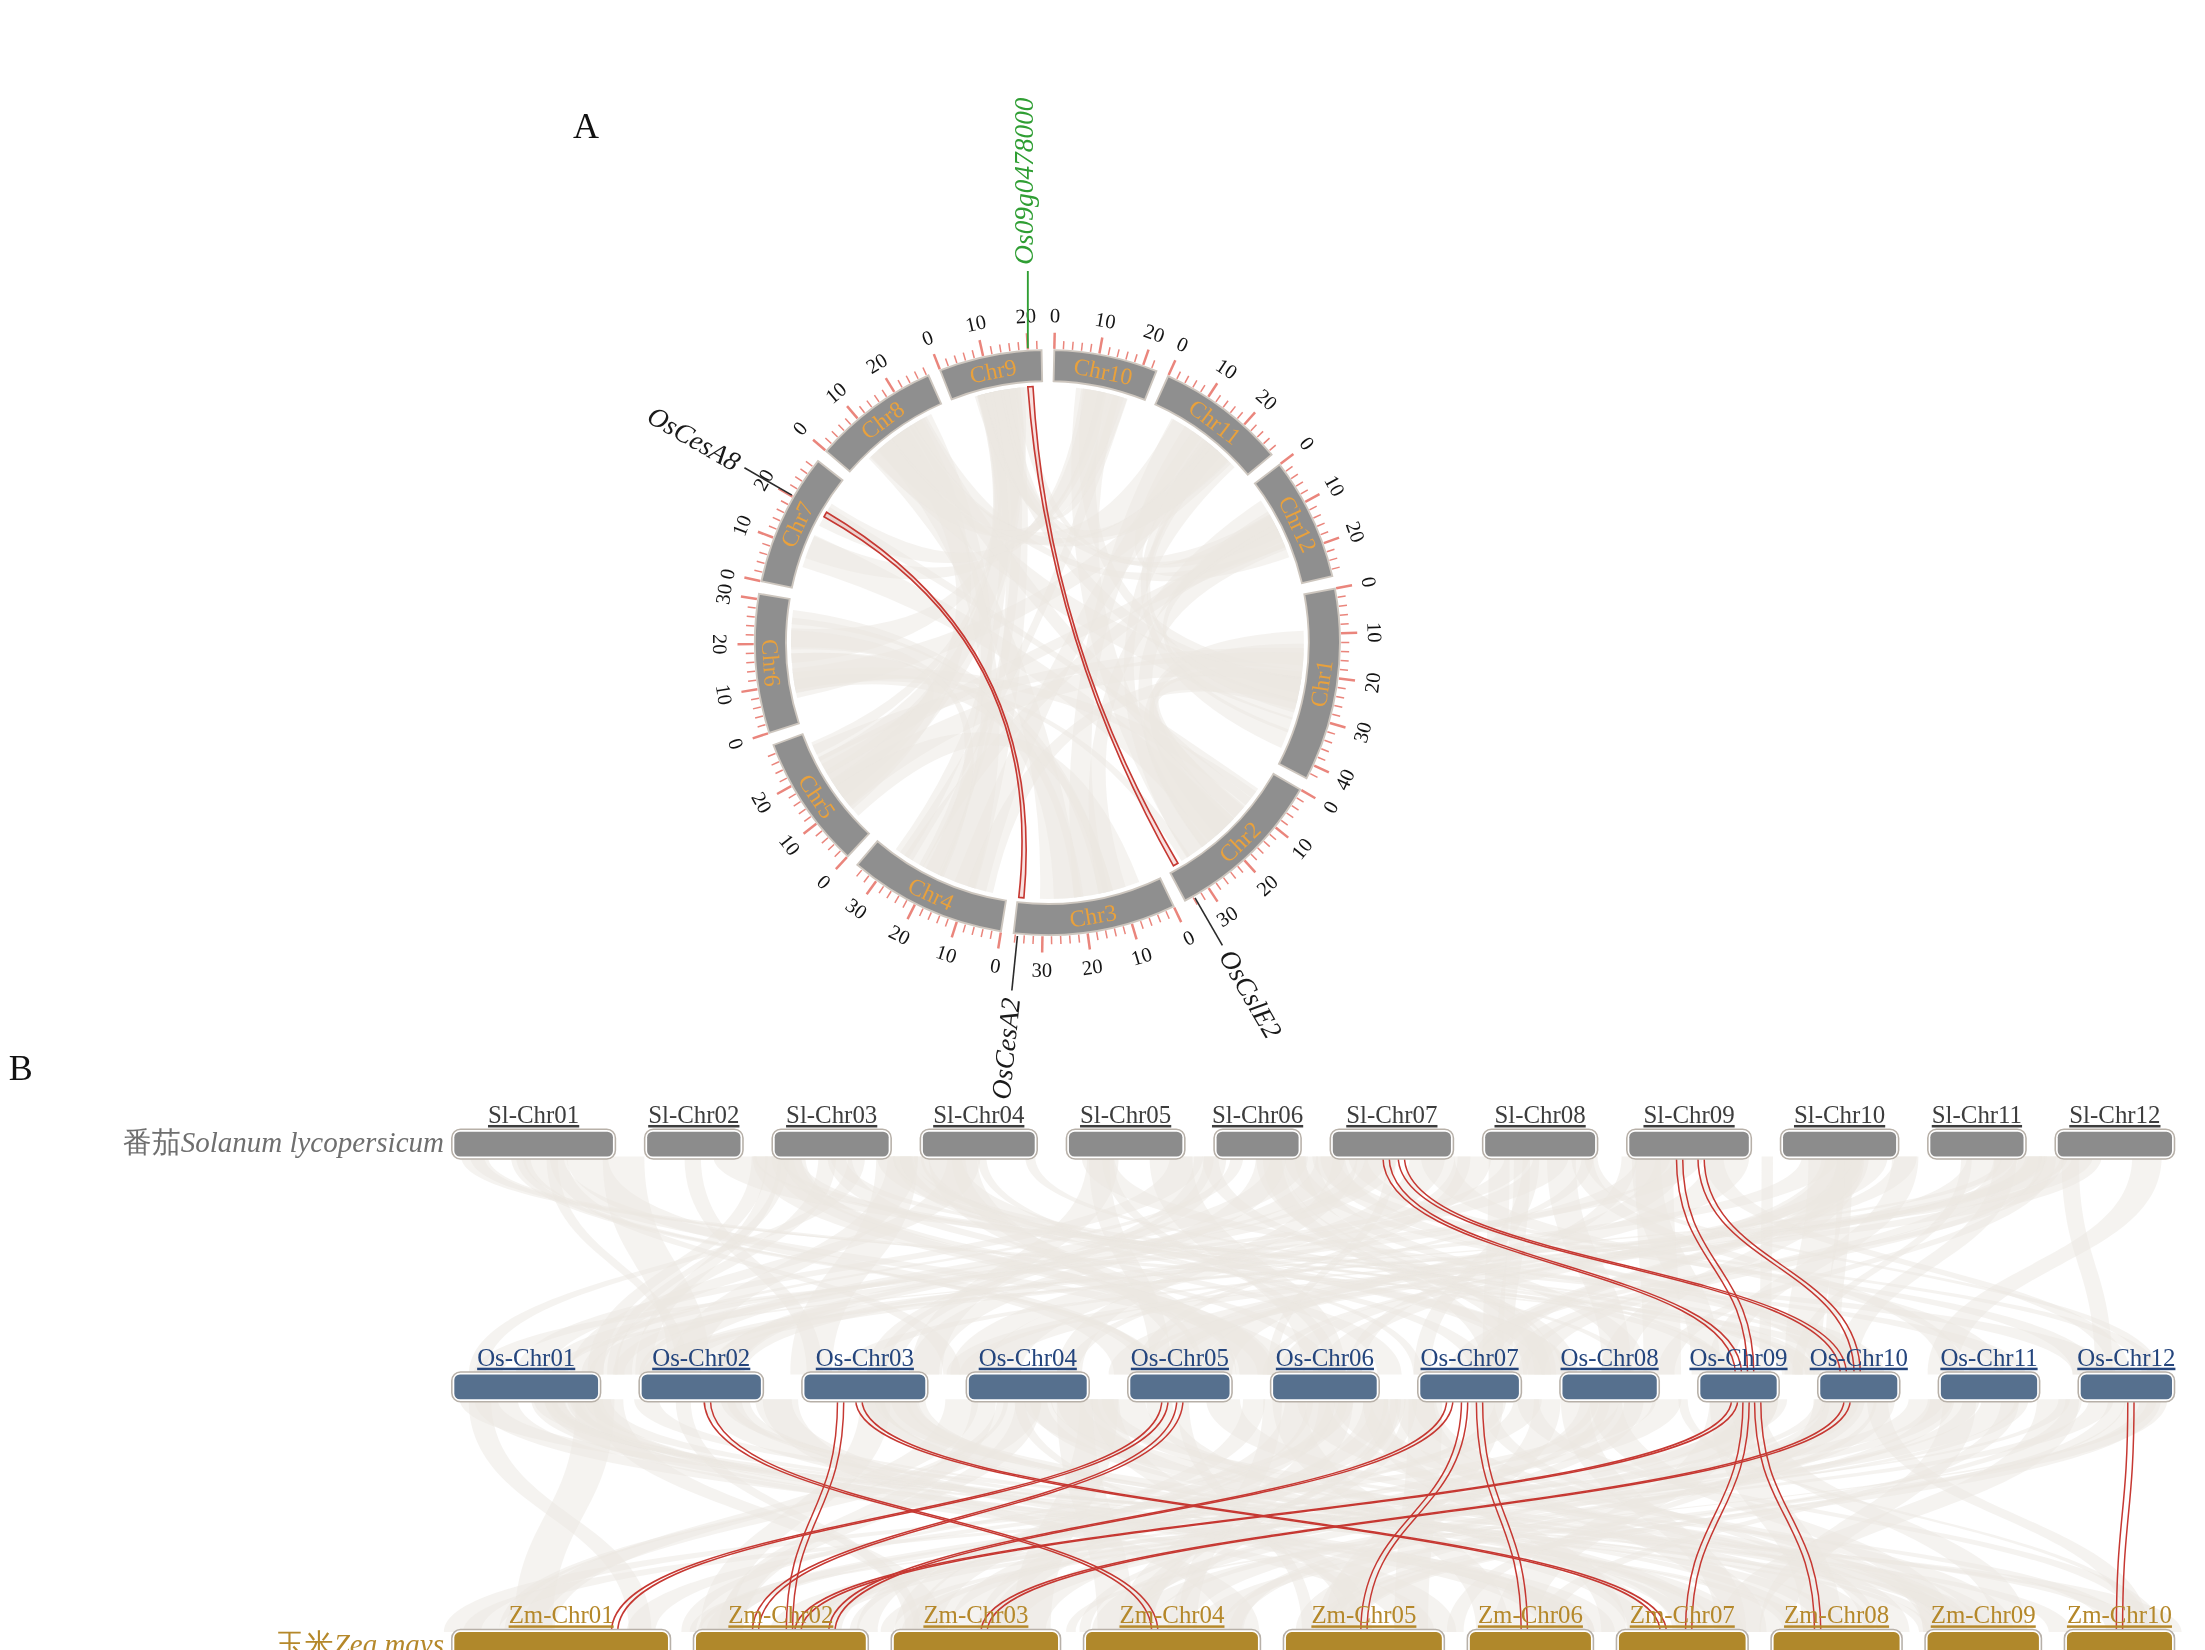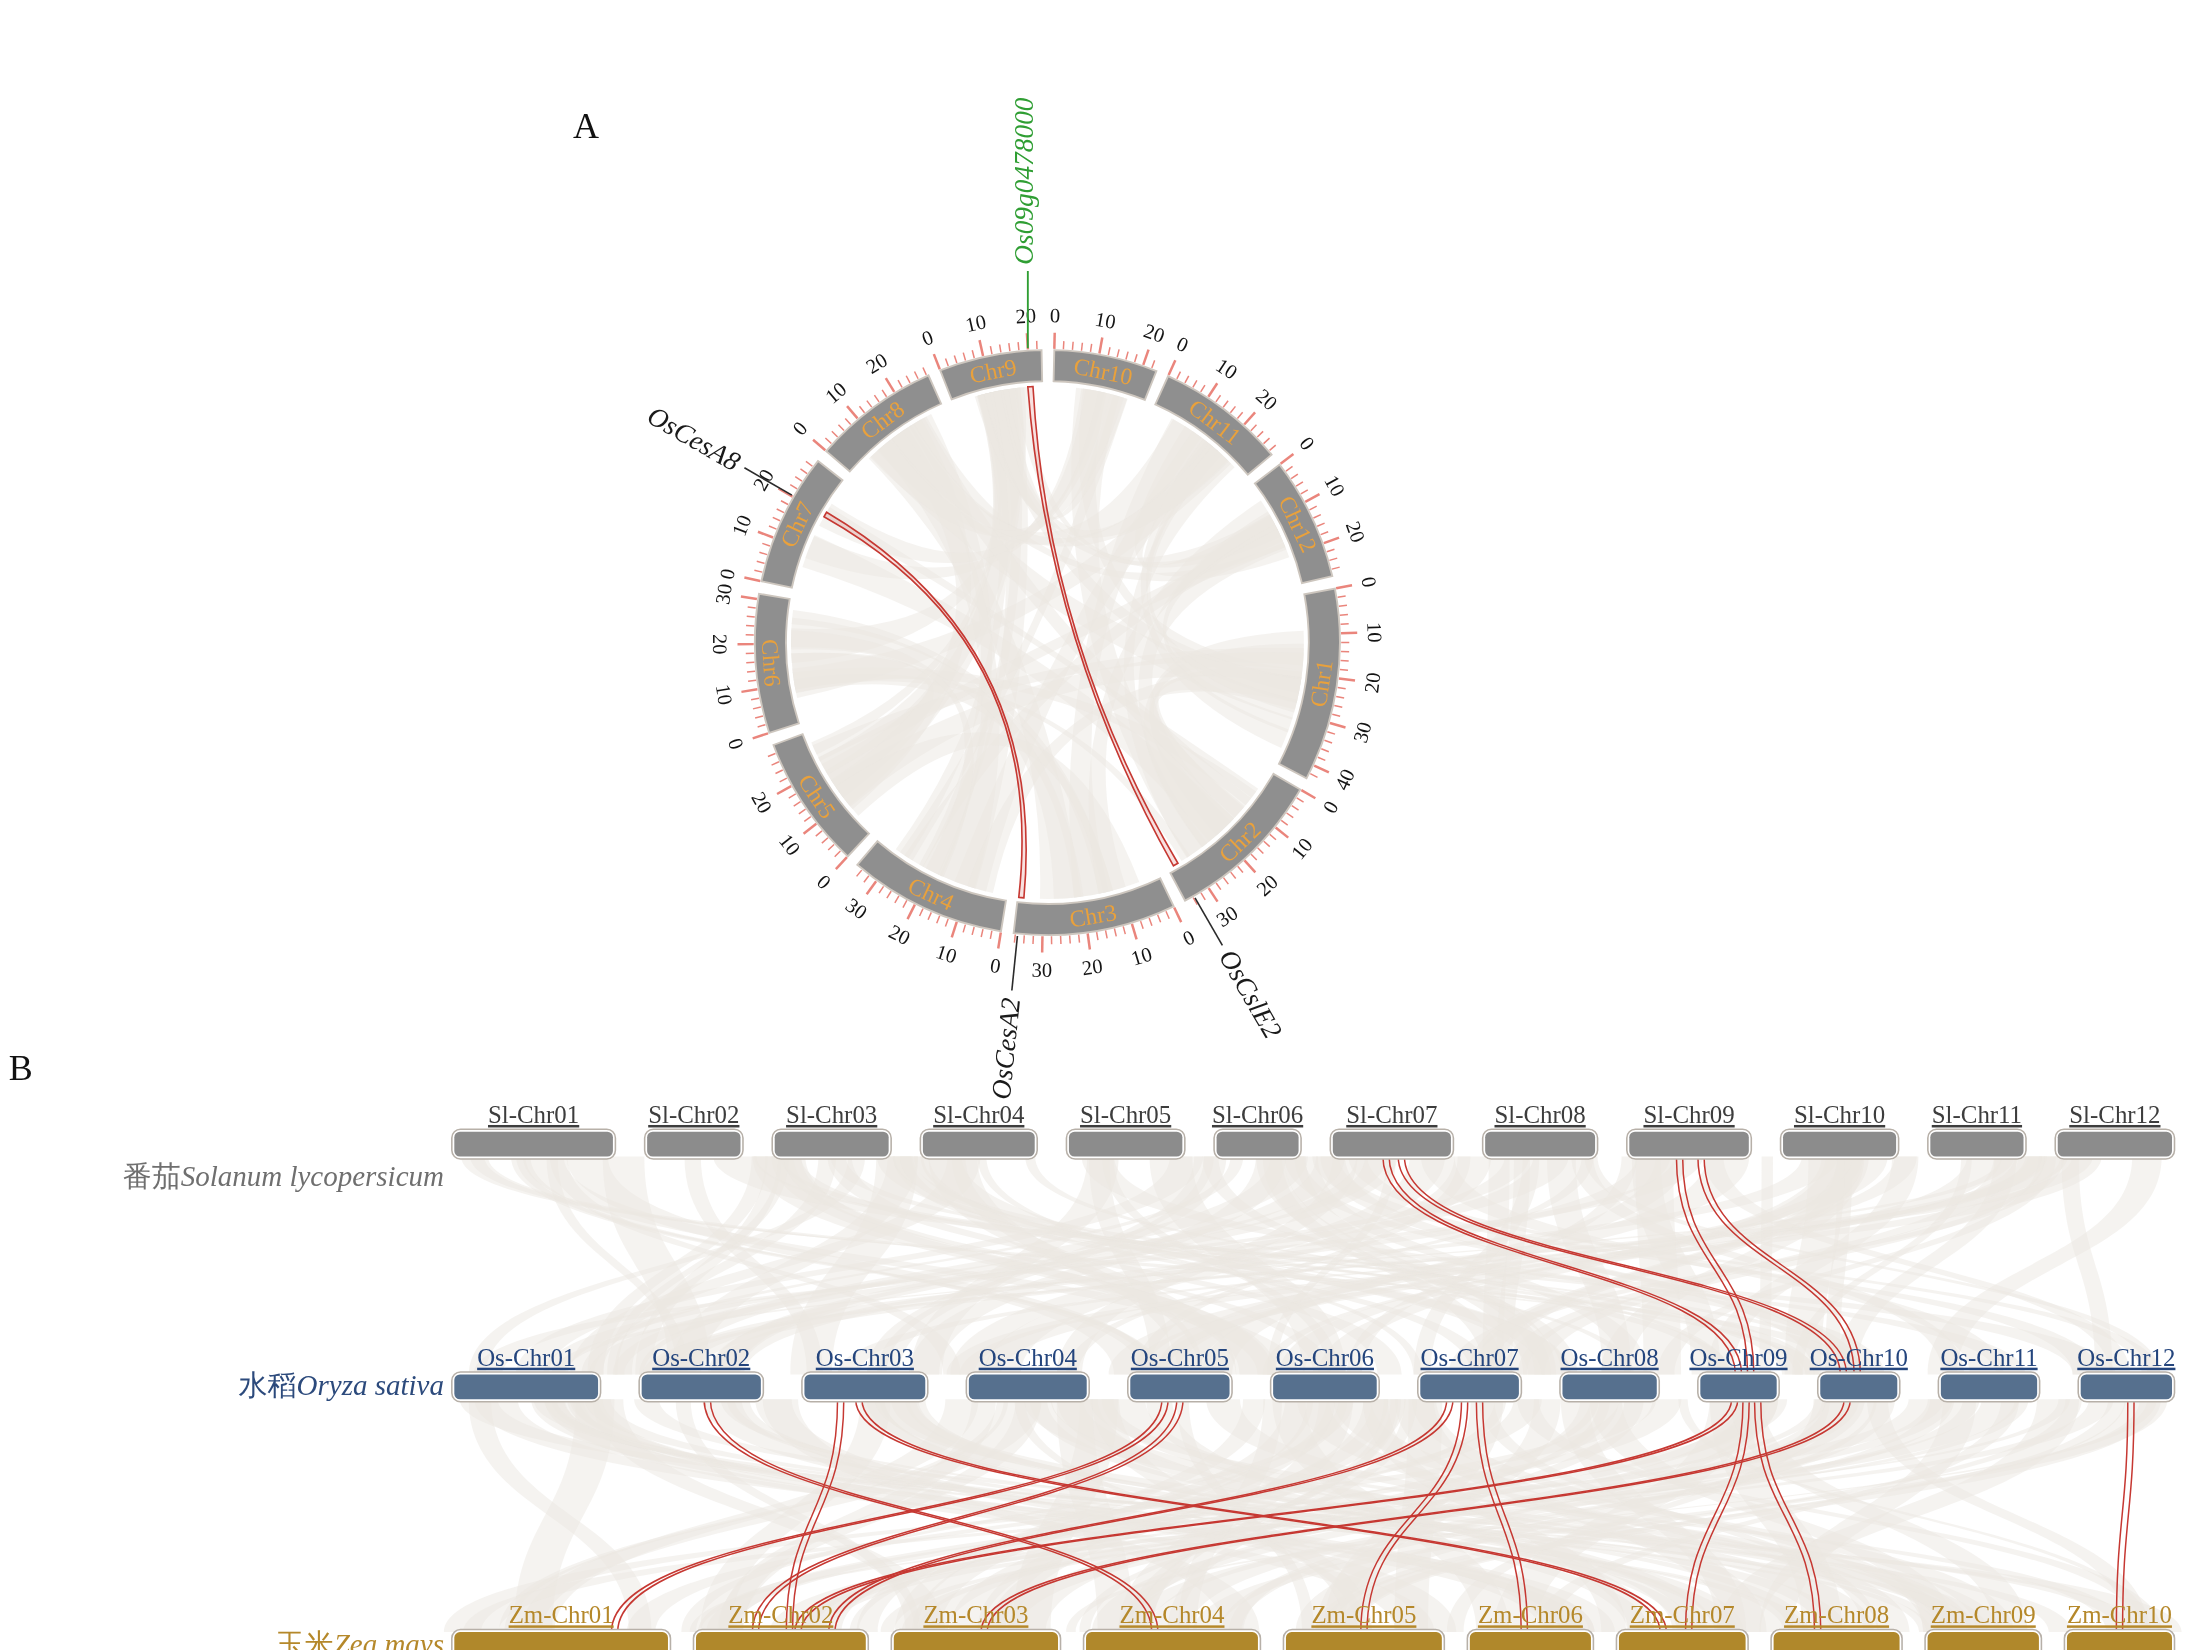--- a/index.html
+++ b/index.html
@@ -4,21 +4,21 @@
 <style>
   html,body{margin:0;padding:0;background:#ffffff;}
   #canvas{position:relative;width:2205px;height:1651px;background:#fff;overflow:hidden;
           font-family:"Liberation Serif","DejaVu Serif",serif;}
   #fig{position:absolute;left:0;top:0;}
   .panel-letter{position:absolute;font-size:36px;color:#111;}
   #panel-a{left:573px;top:105px;}
   #panel-b{left:8.7px;top:1047px;}
   .species{position:absolute;left:0;width:444px;text-align:right;font-size:29px;white-space:nowrap;}
   .species .lat{font-style:italic;}
-  #sp-sl{top:1123px;margin-top:34px;}
+  #sp-sl{top:1123px;}
   #sp-os{top:1366px;}
   #sp-zm{top:1625px;}
 </style>
 </head>
 <body>
 
 <div id="canvas">
   <svg id="fig" width="2205" height="1651" viewBox="0 0 3543 2652">
       <path d="M1466.6949434078967,681.3490018655486 A412 412 0 0 1 1488.6427717234128,668.724253745667 Q1683 1032 2062.3397740846044,871.2351537261915 A412 412 0 0 1 2071.4986906906306,894.8403582256586 Q1683 1032 1466.6949434078967,681.3490018655486Z" fill="#ECE7E2" fill-opacity="0.5" stroke="none" stroke-width="0"></path>
       <path d="M1317.7814903712567,1222.6815151622188 A412 412 0 0 1 1305.4844812266642,1197.0031305318148 Q1683 1032 2094.903984740312,1040.894231560565 A412 412 0 0 1 2093.306218627892,1069.3203289814062 Q1683 1032 1317.7814903712567,1222.6815151622188Z" fill="#ECE7E2" fill-opacity="0.5" stroke="none" stroke-width="0"></path>
@@ -699,20 +699,17 @@
       <rect x="3321.146723646724" y="2622" width="168.85327635327636" height="40" rx="9" fill="#B0882B"></rect>
       <text x="3405.573361823362" y="2608" text-anchor="middle" font-size="40" font-family="&quot;Liberation Serif&quot;,&quot;DejaVu Serif&quot;,serif" fill="#B5882A" text-decoration="underline">Zm-Chr10</text>
     </svg>
 
   <div class="panel-letter" id="panel-a">A</div>
   <div class="panel-letter" id="panel-b">B</div>
 
   <div class="species" id="sp-sl" style="color: rgb(111, 111, 111);">
     <span>番茄</span><span class="lat">Solanum lycopersicum</span>
   </div>
-  <div class="species" id="sp-os" style="color: rgb(44, 74, 124);">
-    <span>水稻</span><span class="lat">Oryza sativa</span>
-  </div>
   <div class="species" id="sp-zm" style="color: rgb(181, 136, 42);">
     <span>玉米</span><span class="lat">Zea mays</span>
   </div>
 </div>
 
 
 </body></html>

